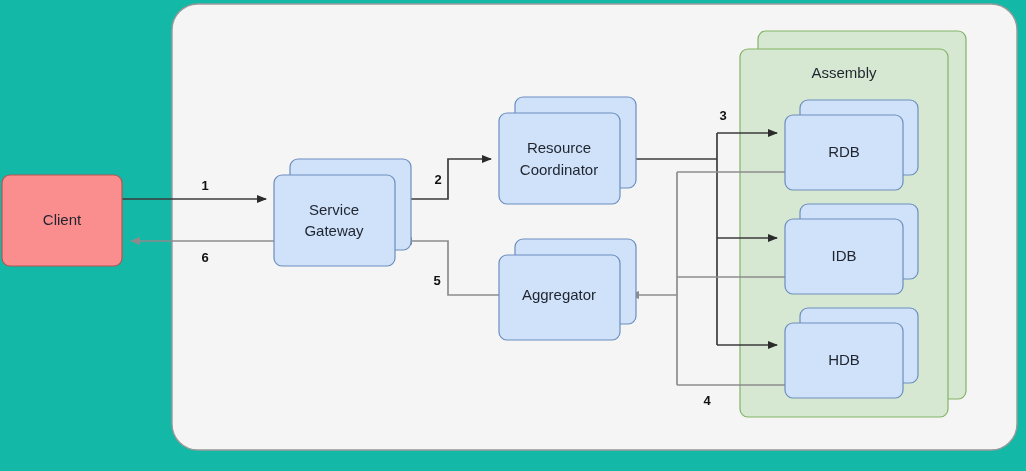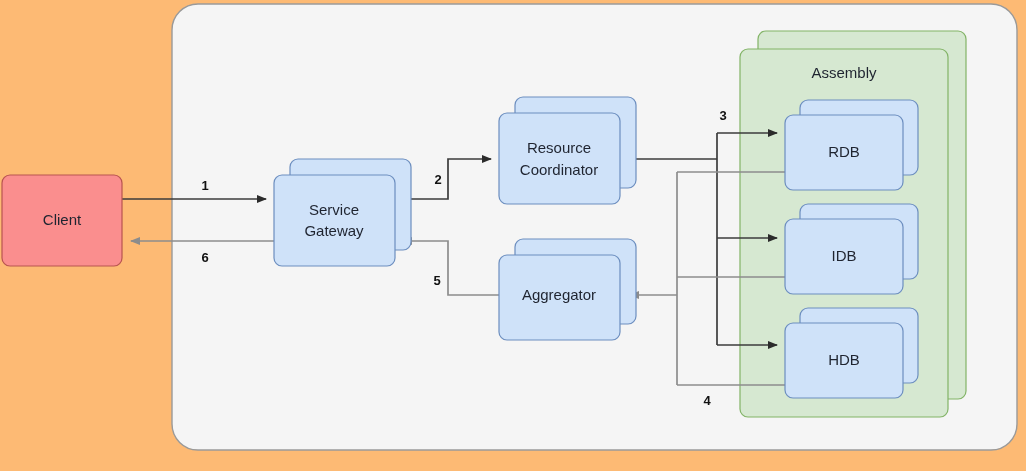--- a/index.html
+++ b/index.html
@@ -4,21 +4,21 @@
 <style>
   html, body {
     margin: 0;
     padding: 0;
     background: #ffffff;
   }
   #canvas {
     position: relative;
     width: 1026px;
     height: 471px;
-    background: #fdba74;
+    background: #14b8a6;
     font-family: "Liberation Sans", sans-serif;
     overflow: hidden;
     text-align: center;
   }
   #diagram-svg {
     position: absolute;
     left: 0;
     top: 0;
     width: 1026px;
     height: 471px;

